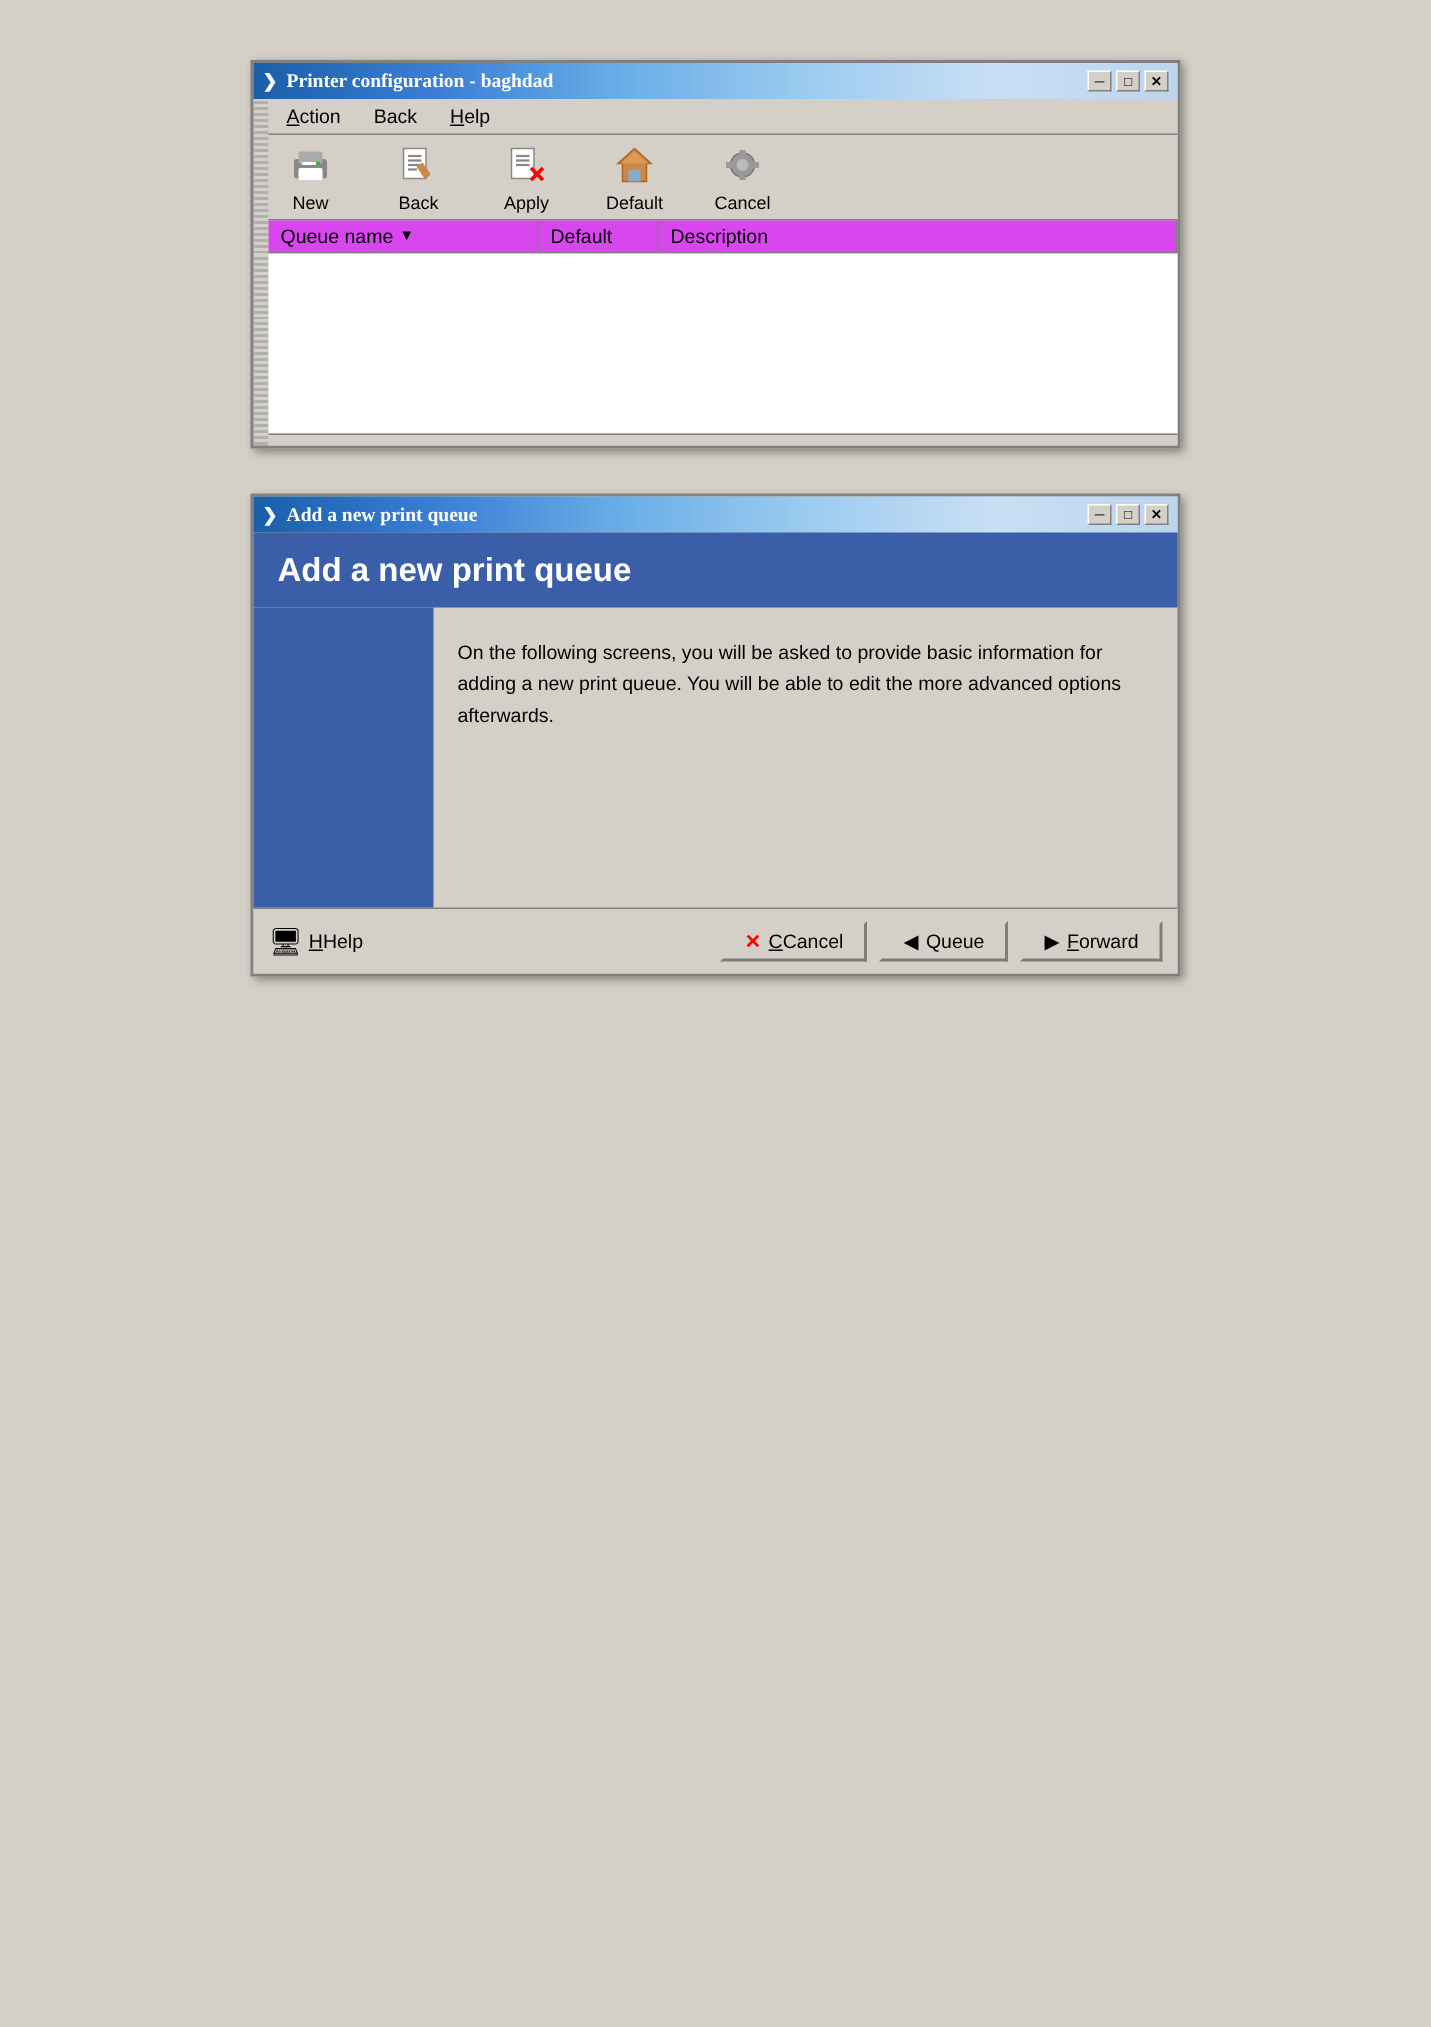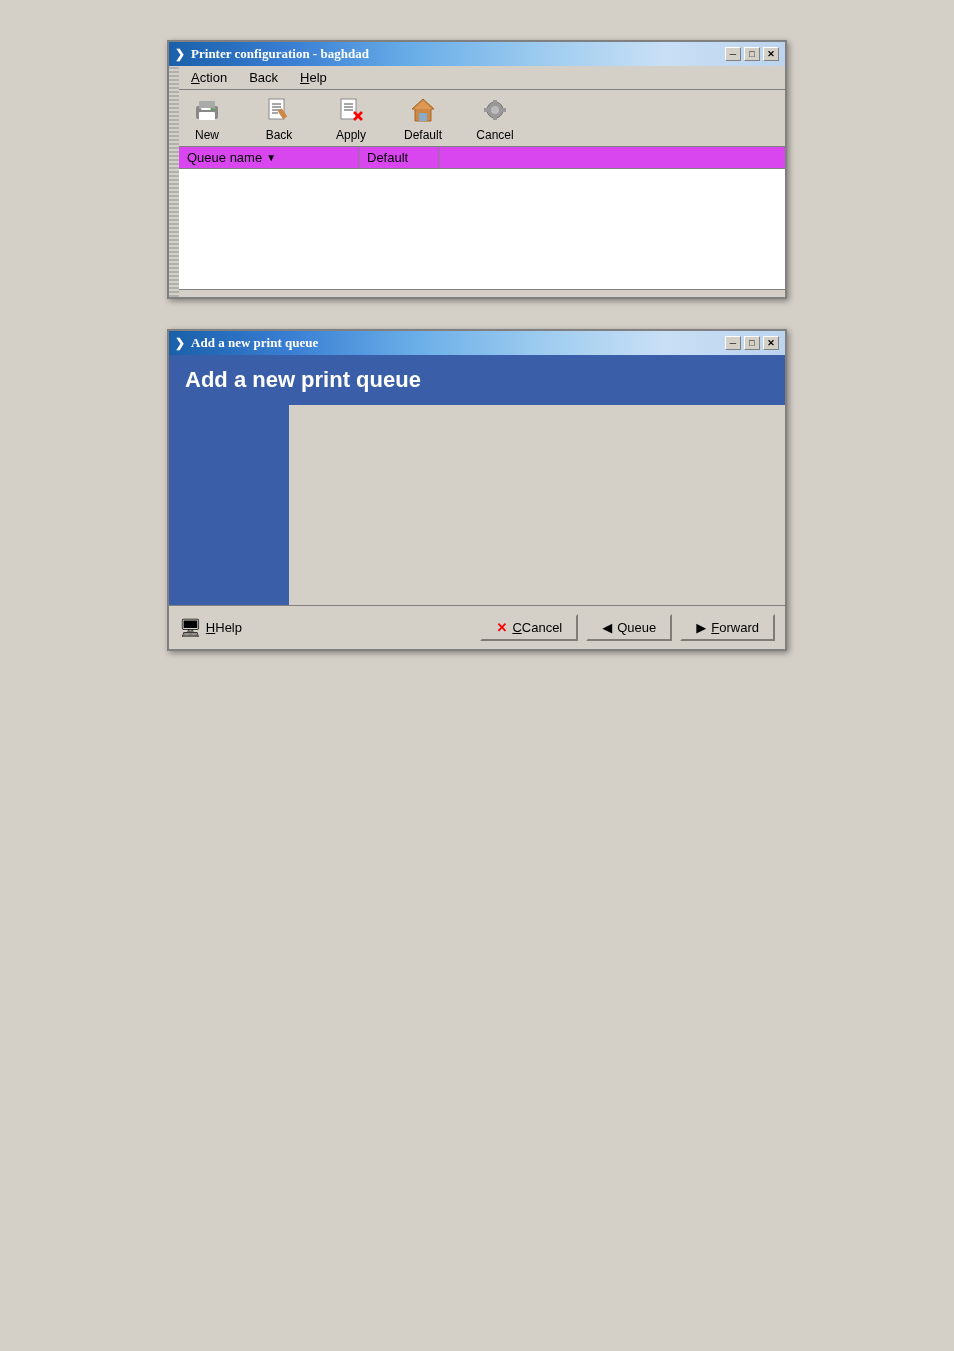--- a/index.html
+++ b/index.html
@@ -340,20 +340,23 @@
       </div>
 
       <div class="table-header">
         <div class="table-col" style="min-width:180px">
           <span>Queue name</span>
           <span class="table-col-arrow">▼</span>
         </div>
         <div class="table-col" style="min-width:80px">
           <span>Default</span>
         </div>
+        <div class="table-col" style="flex:1">
+          <span>Description</span>
+        </div>
       </div>
 
       <div class="table-body"></div>
 
       <div class="status-bar"></div>
     </div>
   </div>
 </div>
 
 <div class="window2">
@@ -368,20 +371,21 @@
     </div>
   </div>
 
   <div class="add-queue-header">
     <span>Add a new print queue</span>
   </div>
 
   <div class="add-queue-body">
     <div class="add-queue-sidebar"></div>
     <div class="add-queue-content">
+      <p>On the following screens, you will be asked to provide basic information for adding a new print queue.  You will be able to edit the more advanced options afterwards.</p>
     </div>
   </div>
 
   <div class="add-queue-footer">
     <div class="footer-help">
       <span style="font-size:18px;">🖥</span>
       <span>
         <u>H</u><span>Help</span>
       </span>
     </div>

